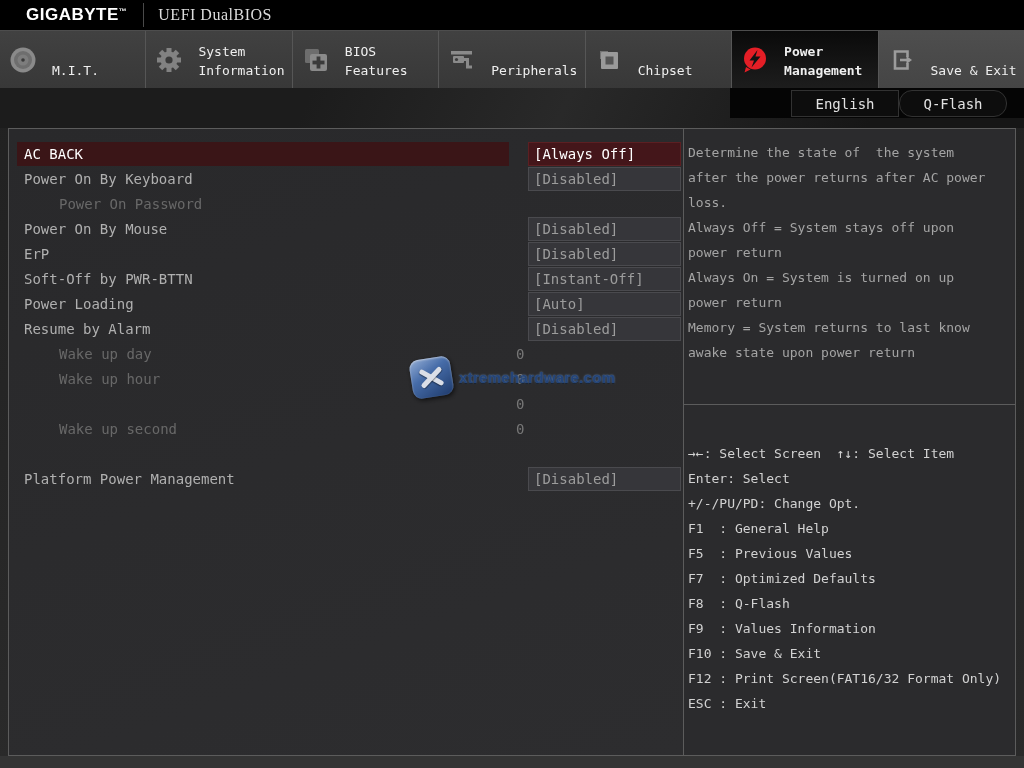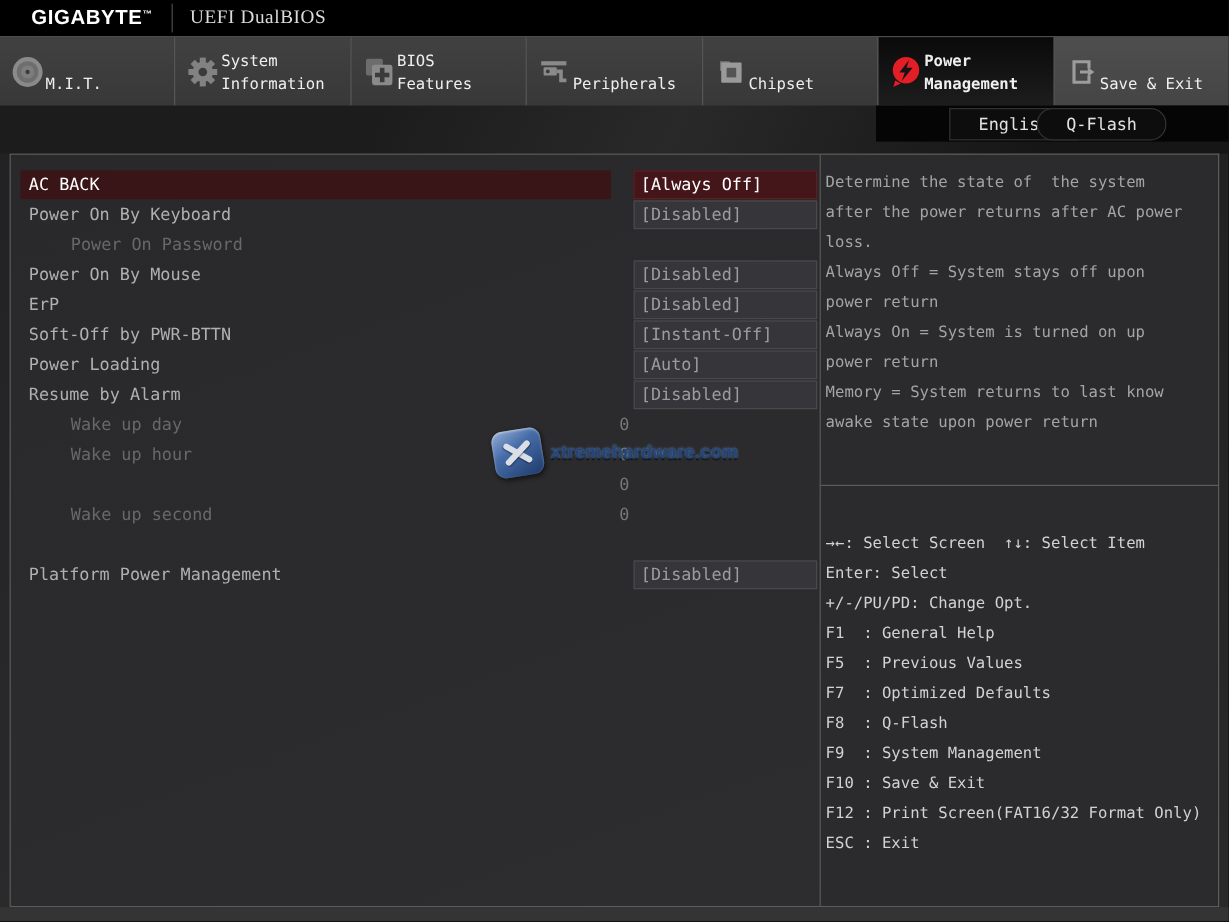--- a/index.html
+++ b/index.html
@@ -15,39 +15,39 @@
     background:#000; display:flex; align-items:center; }
   .brand { font-family:"Liberation Sans", sans-serif; font-weight:bold;
     font-size:17px; letter-spacing:.5px; color:#fff; margin-left:26px; }
   .brand sup { font-size:8px; vertical-align:6px; }
   .topbar-sep { width:1px; height:24px; background:#4a4a4a; margin:0 14px 0 16px; }
   .product { font-family:Liberation Serif, serif; font-size:16px; color:#dcdcdc; letter-spacing:.5px; }
 
   
   .tabbar { position:absolute; left:0; top:30px; width:1024px; height:58px;
     background:#3a3a3a; display:flex; border-top:1px solid #4d4d4d; }
-  .tab { flex:1 1 0; display:flex; align-items:center; gap:1px; padding-left:9px;
+  .tab { flex:1 1 0; display:flex; align-items:center; gap:15px; padding-left:9px;
     background:linear-gradient(#414141,#383838); border-left:1px solid #565656; cursor:pointer; }
   .tab:first-child { border-left:none; }
   .tab.active { background:linear-gradient(#0a0a0a,#1d1d1d);font-weight:bold; }
   .tab.light { background:linear-gradient(#4e4e4e,#454545); }
   .tab-icon { width:28px; height:28px; flex:0 0 28px; }
   .tab-text { display:flex; flex-direction:column; justify-content:flex-end;
     height:100%; padding-bottom:8px; color:#efefef; font-size:13px; line-height:19px; white-space:pre; }
   .tab-text .tl { display:block; }
 
   
   .subbar { position:absolute; left:0; top:88px; width:1024px; height:40px;
     background:linear-gradient(115deg,#1c1c1c 30%, #292929 55%, #161616 85%); }
   .subbar-black { position:absolute; left:730px; top:0; width:294px; height:30px; background:#050505; }
   .mini-btn { position:absolute; top:2px; height:27px; width:108px; background:#0d0d0d;
     border:1px solid #323232; color:#e2e2e2; font-family:"DejaVu Sans Mono", monospace;
     font-size:14px; text-align:center; line-height:24px; cursor:pointer; }
   .btn-english { left:791px; }
-  .btn-qflash { left:864px;border-radius:13px; }
+  .btn-qflash { left:899px;border-radius:13px; }
 
   
   .content { position:absolute; left:8px; top:128px; width:1008px; height:480px; display:flex; }
   .main-panel { width:676px; height:628px; background:linear-gradient(160deg,#29292b,#2d2d2f);
     border:1px solid #5c5c5c; position:relative; }
   .side-panel { width:332px; height:628px; background:#2b2b2d;
     border:1px solid #5c5c5c; border-left:none; display:flex; flex-direction:column; }
 
   
   .rows { padding-top:13px; position:relative; }
@@ -298,21 +298,21 @@
         <div class="hline">awake state upon power return</div>
       </div>
       <div class="keys-area">
         <div class="kline">→←: Select Screen  ↑↓: Select Item</div>
         <div class="kline">Enter: Select</div>
         <div class="kline">+/-/PU/PD: Change Opt.</div>
         <div class="kline">F1  : General Help</div>
         <div class="kline">F5  : Previous Values</div>
         <div class="kline">F7  : Optimized Defaults</div>
         <div class="kline">F8  : Q-Flash</div>
-        <div class="kline">F9  : System Management</div>
+        <div class="kline">F9  : Values Information</div>
         <div class="kline">F10 : Save &amp; Exit</div>
         <div class="kline">F12 : Print Screen(FAT16/32 Format Only)</div>
         <div class="kline">ESC : Exit</div>
       </div>
     </div>
 
   </div>
 
   <div class="bottom-strip"></div>
 

